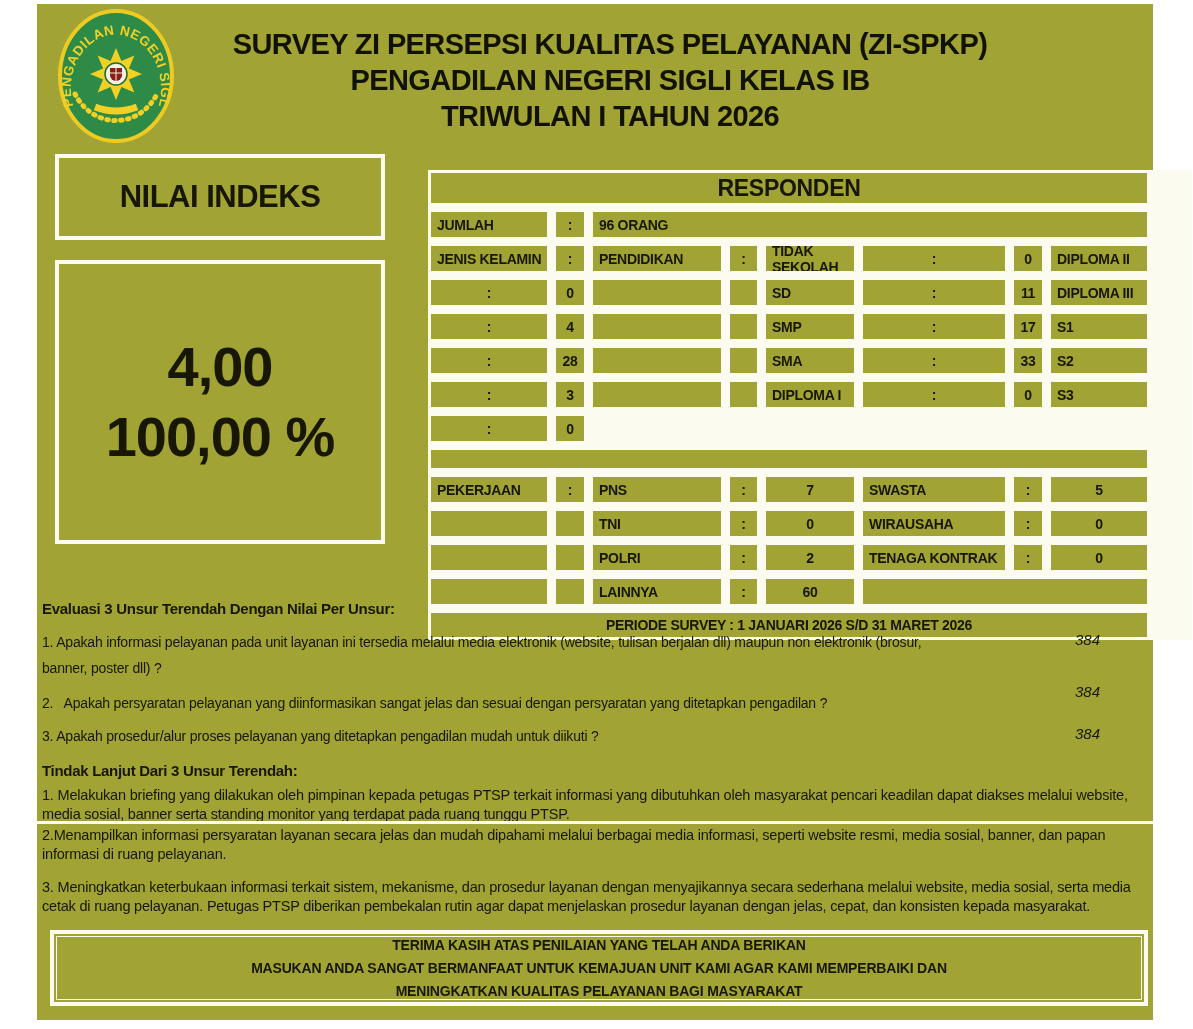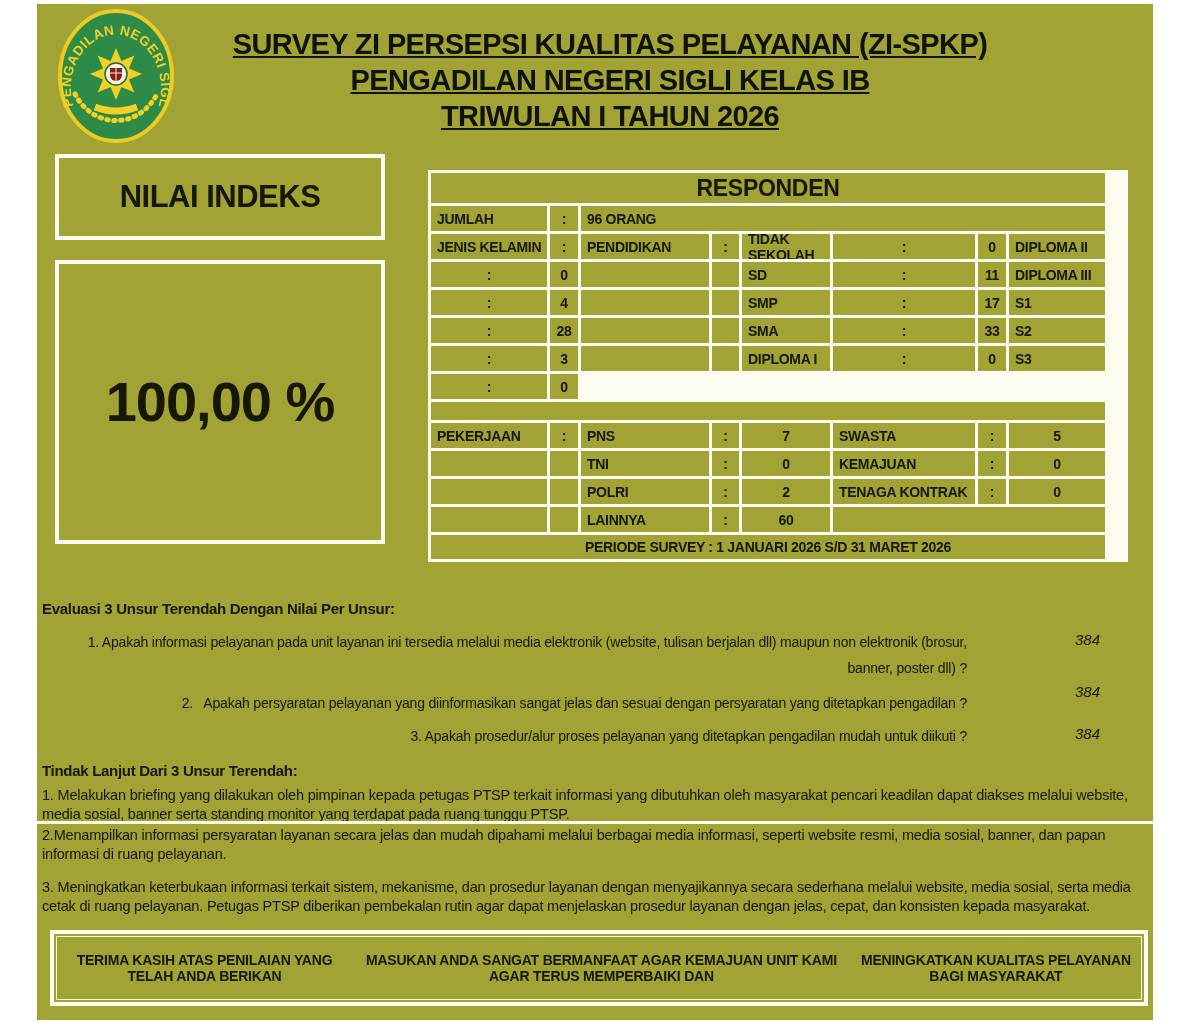--- a/index.html
+++ b/index.html
@@ -3,64 +3,64 @@
 <meta charset="utf-8">
 <style>
   html,body{margin:0;padding:0;background:#ffffff;}
   .page{position:relative;width:1193px;height:1029px;background:#ffffff;overflow:hidden;
         font-family:"Liberation Sans",sans-serif;color:#171703;}
   .band{position:absolute;left:37px;top:4px;width:1116px;height:1016px;background:#a1a334;}
 
   
   .logo{position:absolute;left:57px;top:8px;width:118px;height:136px;}
   .title{position:absolute;left:210px;top:26px;width:800px;text-align:center;
-         font-weight:700;font-size:29px;line-height:36px;letter-spacing:-0.6px;color:#121202;text-decoration:underline;}
+         font-weight:700;font-size:29px;line-height:36px;letter-spacing:-0.6px;color:#121202;}
 
   
   .idx-head{position:absolute;left:55px;top:154px;width:330px;height:86px;box-sizing:border-box;
             border:4px solid #fbfbef;display:flex;align-items:center;justify-content:center;
             font-weight:700;font-size:31px;letter-spacing:-0.5px;}
   .idx-body{position:absolute;left:55px;top:260px;width:330px;height:284px;box-sizing:border-box;
             border:4px solid #fbfbef;display:flex;flex-direction:column;align-items:center;justify-content:center;}
   .idx-val{font-weight:700;font-size:56px;line-height:70px;letter-spacing:-1px;}
 
   
-  .resp{position:absolute;left:428px;top:170px;width:700px;box-sizing:border-box;background:#fbfbef;
-        padding:3px;display:grid;gap:3px;
+  .resp{position:absolute;left:428px;top:170px;width:764px;box-sizing:border-box;background:#fbfbef;
+        padding:3px;display:grid;gap:9px;
         grid-template-columns:116px 28px 128px 27px 88px 142px 28px 96px;
         grid-template-rows:30px repeat(7,25px) 18px repeat(4,25px) 24px;}
   .c{background:#a1a334;display:flex;align-items:center;font-weight:700;font-size:14px;
      letter-spacing:-0.3px;padding-left:6px;white-space:pre-wrap;overflow:hidden;}
   .cc{justify-content:center;padding-left:0;}
   .th{grid-column:1/-1;justify-content:center;padding-left:0;font-size:23px;letter-spacing:-0.3px;}
   .s6{grid-column:3/9;}
   .s38{grid-column:1/-1;}
   .s3e{grid-column:6/9;}
 
   
   .evaluasi{position:absolute;left:42px;top:600px;width:1108px;}
   .sec-head{font-weight:700;font-size:15px;letter-spacing:-0.3px;margin:0;}
-  .ev-item{position:relative;text-align:right;}
+  .ev-item{position:relative;}
   .ev-text{width:925px;font-size:14px;letter-spacing:-0.2px;line-height:26px;white-space:pre-wrap;}
   .ev-val{position:absolute;left:1033px;top:2px;font-size:15px;font-style:italic;}
   .ev1{margin-top:12px;}
   .ev2{margin-top:9px;}
   .ev2 .ev-val{top:-7px;}
   .ev3{margin-top:7px;}
 
   
   .tindak{position:absolute;left:42px;top:762px;width:1108px;}
   .tl-item{position:absolute;width:1106px;font-size:14.5px;letter-spacing:-0.2px;line-height:19px;}
   .tl1{top:24px;} .tl2{top:64px;} .tl3{top:116px;}
   .divider{position:absolute;left:37px;top:821px;width:1116px;height:3px;background:#fbfbef;}
 
   
   .footer-box{position:absolute;left:50px;top:930px;width:1098px;height:76px;box-sizing:border-box;
               border:4px solid #fbfbef;}
-  .footer-inner{position:absolute;inset:2px;border:1px solid #fbfbef;display:flex;flex-direction:row;
+  .footer-inner{position:absolute;inset:2px;border:1px solid #fbfbef;display:flex;flex-direction:column;
                 align-items:center;justify-content:space-between;text-align:center;
                 font-weight:700;font-size:14px;letter-spacing:-0.2px;}
 </style>
 </head>
 <body>
 
 <div class="page">
   <div class="band"></div>
 
   <svg class="logo" viewBox="0 0 118 136">
@@ -80,20 +80,21 @@
   <div class="title">
     <div>SURVEY ZI PERSEPSI KUALITAS PELAYANAN (ZI-SPKP)</div>
     <div>PENGADILAN NEGERI SIGLI KELAS IB</div>
     <div>TRIWULAN I TAHUN 2026</div>
   </div>
 
   <div class="idx-head">
     <span>NILAI INDEKS</span>
   </div>
   <div class="idx-body">
+    <div class="idx-val">4,00</div>
     <div class="idx-val">100,00 %</div>
   </div>
 
   <div class="resp">
     <div class="c th">RESPONDEN</div>
 
     <div class="c">JUMLAH</div>
     <div class="c cc">:</div>
     <div class="c s6">96 ORANG</div>
 
@@ -154,21 +155,21 @@
     <div class="c cc">7</div>
     <div class="c">SWASTA</div>
     <div class="c cc">:</div>
     <div class="c cc">5</div>
 
     <div class="c"></div>
     <div class="c cc"></div>
     <div class="c">TNI</div>
     <div class="c cc">:</div>
     <div class="c cc">0</div>
-    <div class="c">KEMAJUAN</div>
+    <div class="c">WIRAUSAHA</div>
     <div class="c cc">:</div>
     <div class="c cc">0</div>
 
     <div class="c"></div>
     <div class="c cc"></div>
     <div class="c">POLRI</div>
     <div class="c cc">:</div>
     <div class="c cc">2</div>
     <div class="c">TENAGA KONTRAK</div>
     <div class="c cc">:</div>
@@ -204,17 +205,17 @@
     <p class="sec-head">Tindak Lanjut Dari 3 Unsur Terendah:</p>
     <div class="tl-item tl1">1. Melakukan briefing yang dilakukan oleh pimpinan kepada petugas PTSP terkait informasi yang dibutuhkan oleh masyarakat pencari keadilan dapat diakses melalui website, media sosial, banner serta standing monitor yang terdapat pada ruang tunggu PTSP.</div>
     <div class="tl-item tl2">2.Menampilkan informasi persyaratan layanan secara jelas dan mudah dipahami melalui berbagai media informasi, seperti website resmi, media sosial, banner, dan papan informasi di ruang pelayanan.</div>
     <div class="tl-item tl3">3. Meningkatkan keterbukaan informasi terkait sistem, mekanisme, dan prosedur layanan dengan menyajikannya secara sederhana melalui website, media sosial, serta media cetak di ruang pelayanan. Petugas PTSP diberikan pembekalan rutin agar dapat menjelaskan prosedur layanan dengan jelas, cepat, dan konsisten kepada masyarakat.</div>
   </div>
   <div class="divider"></div>
 
   <div class="footer-box">
     <div class="footer-inner">
       <div>TERIMA KASIH ATAS PENILAIAN YANG TELAH ANDA BERIKAN</div>
-      <div>MASUKAN ANDA SANGAT BERMANFAAT AGAR KEMAJUAN UNIT KAMI AGAR TERUS MEMPERBAIKI DAN</div>
+      <div>MASUKAN ANDA SANGAT BERMANFAAT UNTUK KEMAJUAN UNIT KAMI AGAR KAMI MEMPERBAIKI DAN</div>
       <div>MENINGKATKAN KUALITAS PELAYANAN BAGI MASYARAKAT</div>
     </div>
   </div>
 </div>
 
 </body></html>

